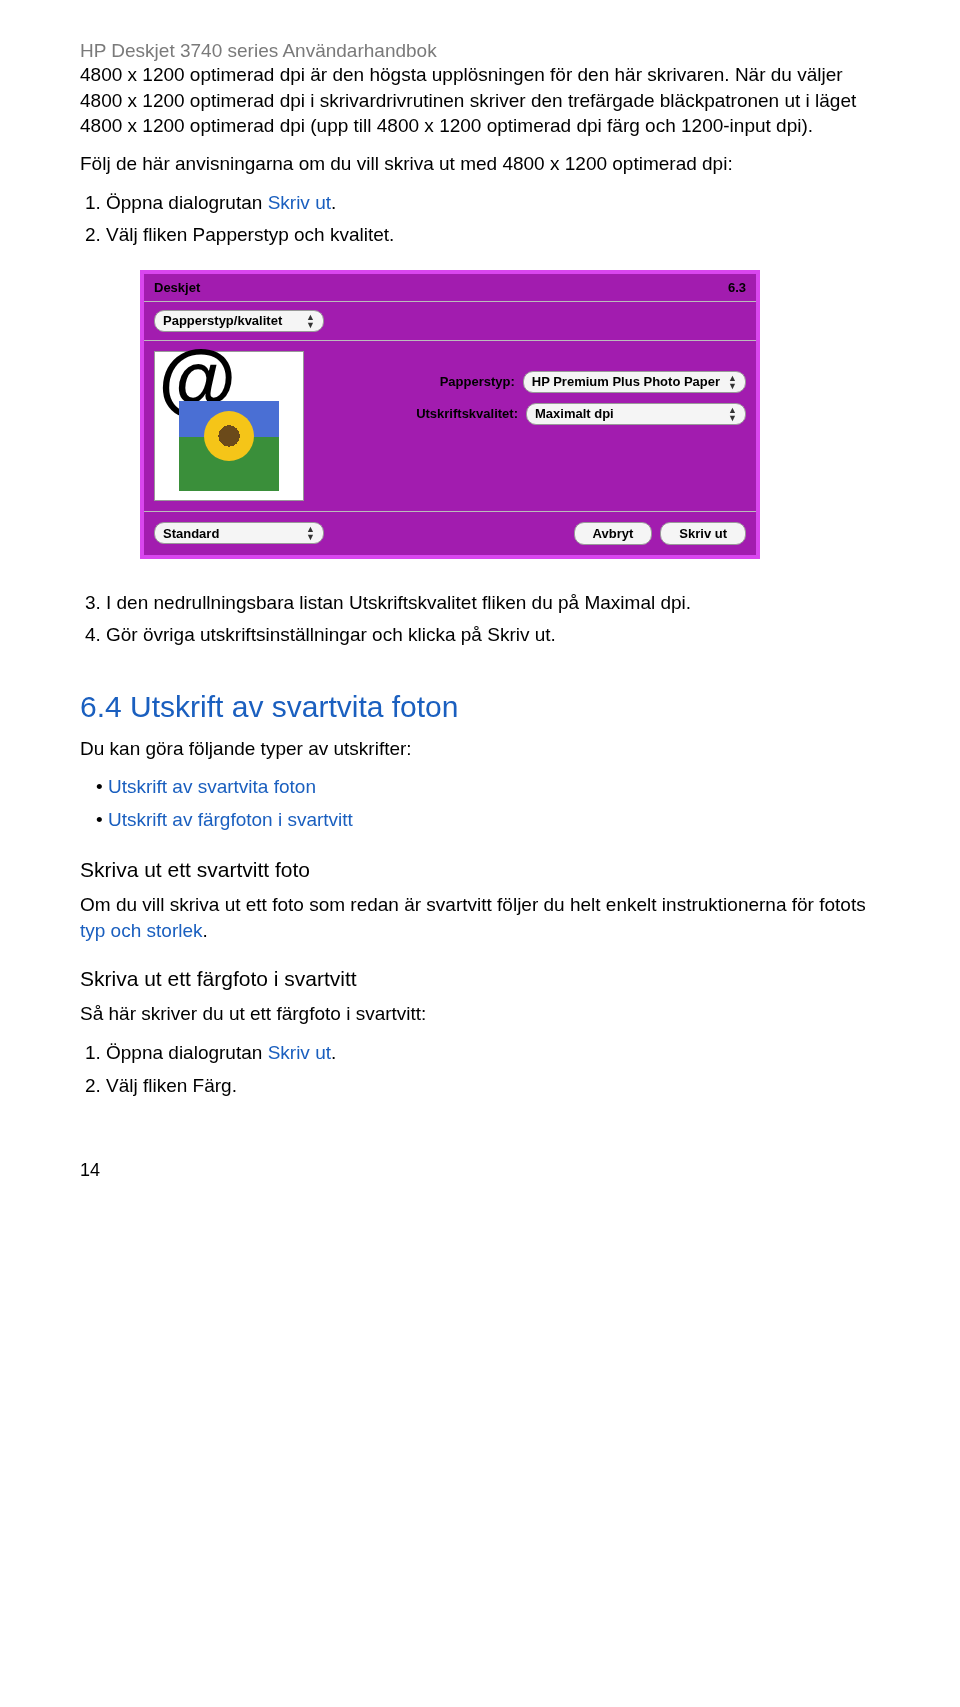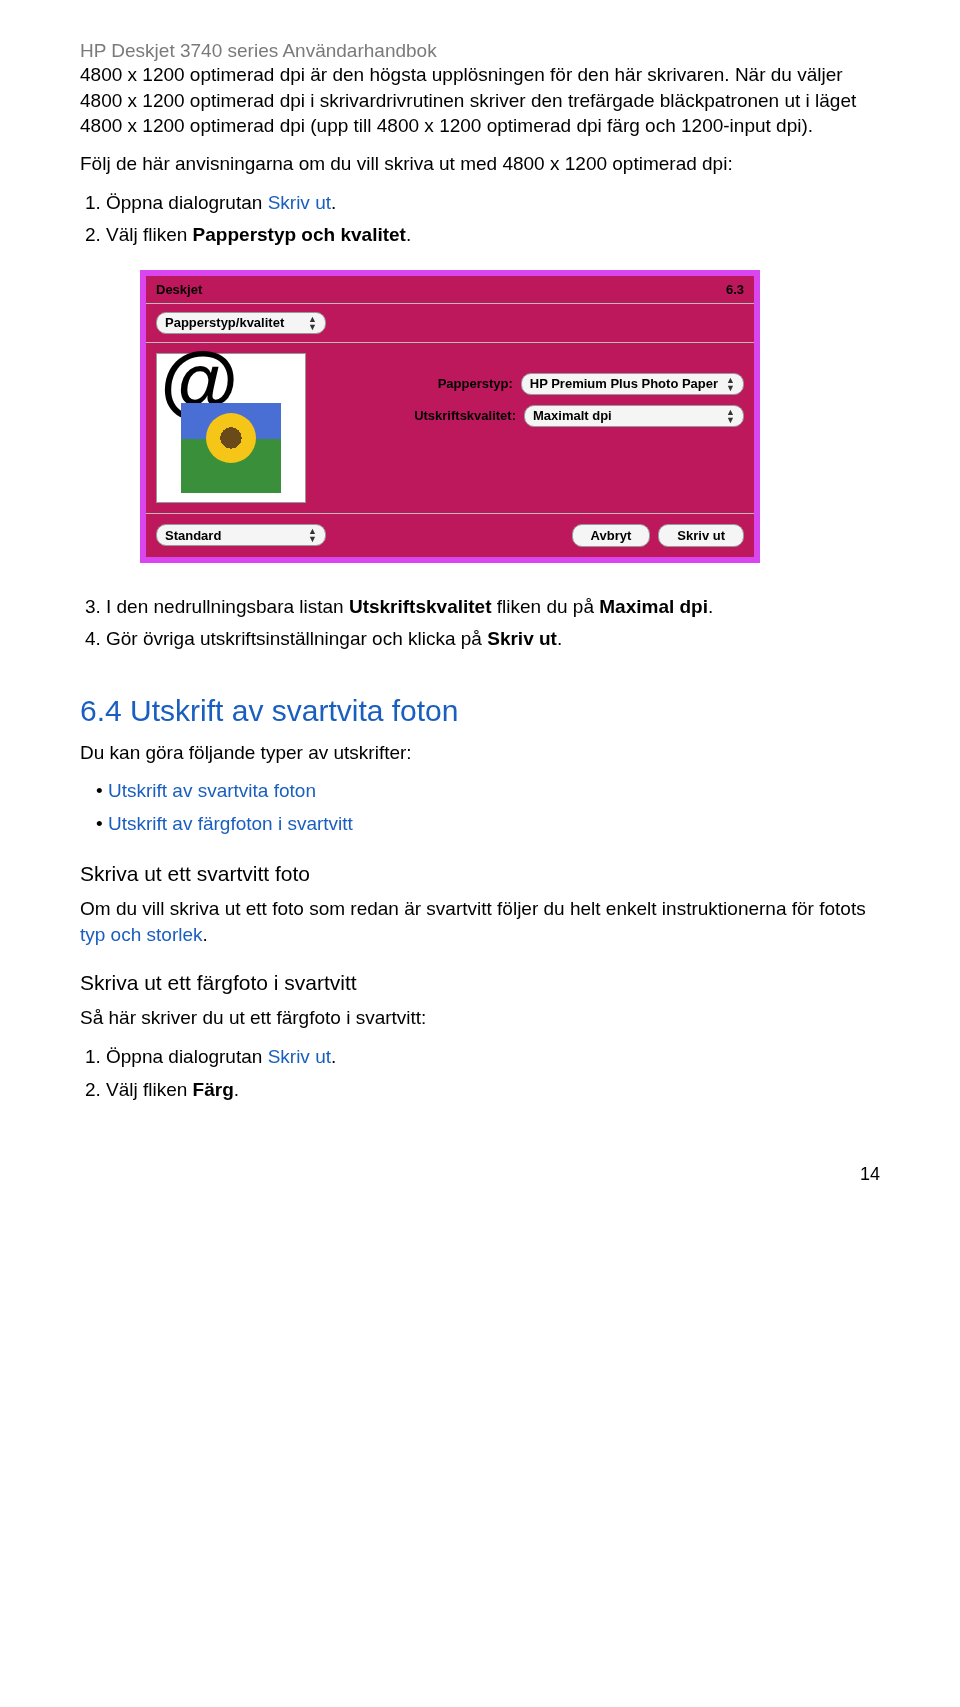--- a/index.html
+++ b/index.html
@@ -43,48 +43,47 @@
     line-height: 1.5;
   }
   ul.bulleted li::before {
     content: "• ";
     color: #000;
   }
   ul.bulleted li {
     margin-bottom: 4px;
     color: #1a5fbf;
   }
-  .bold { font-weight: bold; }
+  .bold { font-weight: normal; }
   .h2 {
     font-size: 30px;
     color: #1a5fbf;
     margin-top: 40px;
     margin-bottom: 12px;
   }
   .subheading {
     font-size: 21px;
     font-weight: normal;
     margin-top: 24px;
     margin-bottom: 10px;
   }
   .page-num {
-    text-align: right;
     font-size: 18px;
     color: #000;
     margin-top: 60px;
   }
 
   
   .dialog-wrap {
     margin: 20px 0 30px 60px;
   }
   .dialog {
     width: 620px;
-    background: #be185d;
-    border: 6px solid #d946ef;
+    background: #a21caf;
+    border: 4px solid #d946ef;
     font-family: Arial, sans-serif;
     font-size: 13px;
   }
   .dialog-titlebar {
     display: flex;
     justify-content: space-between;
     padding: 6px 10px;
     font-weight: bold;
     border-bottom: 1px solid #bbb;
   }

